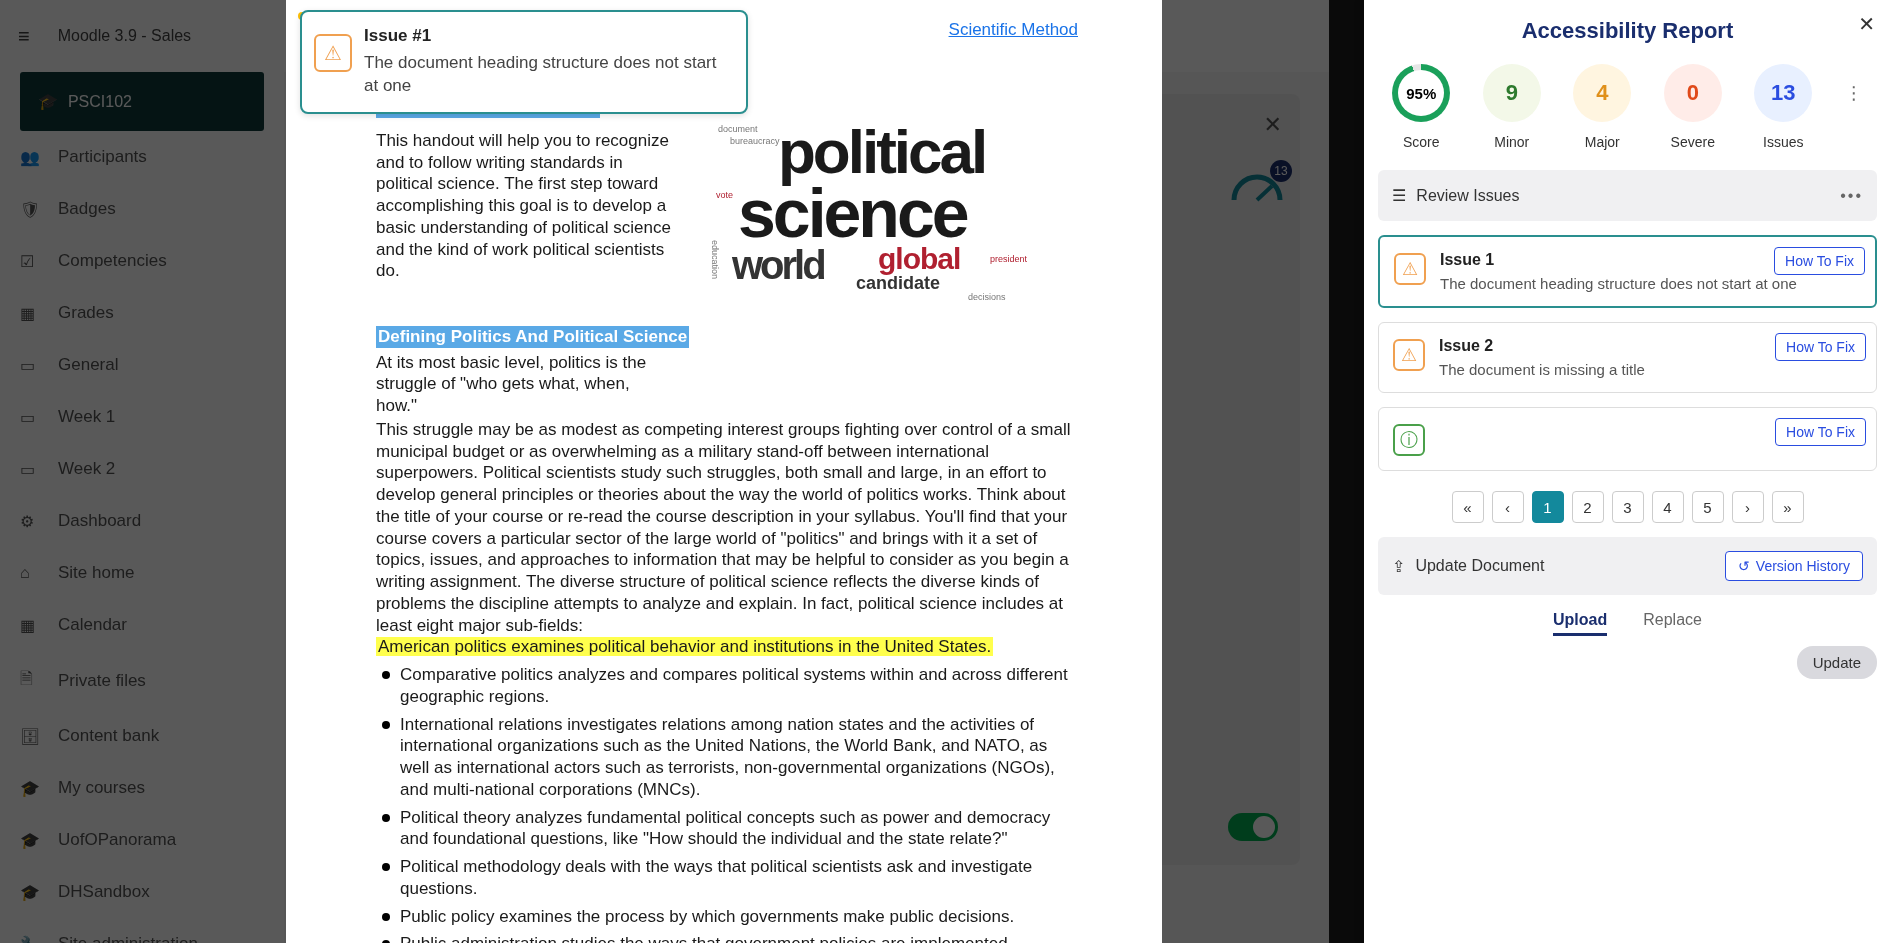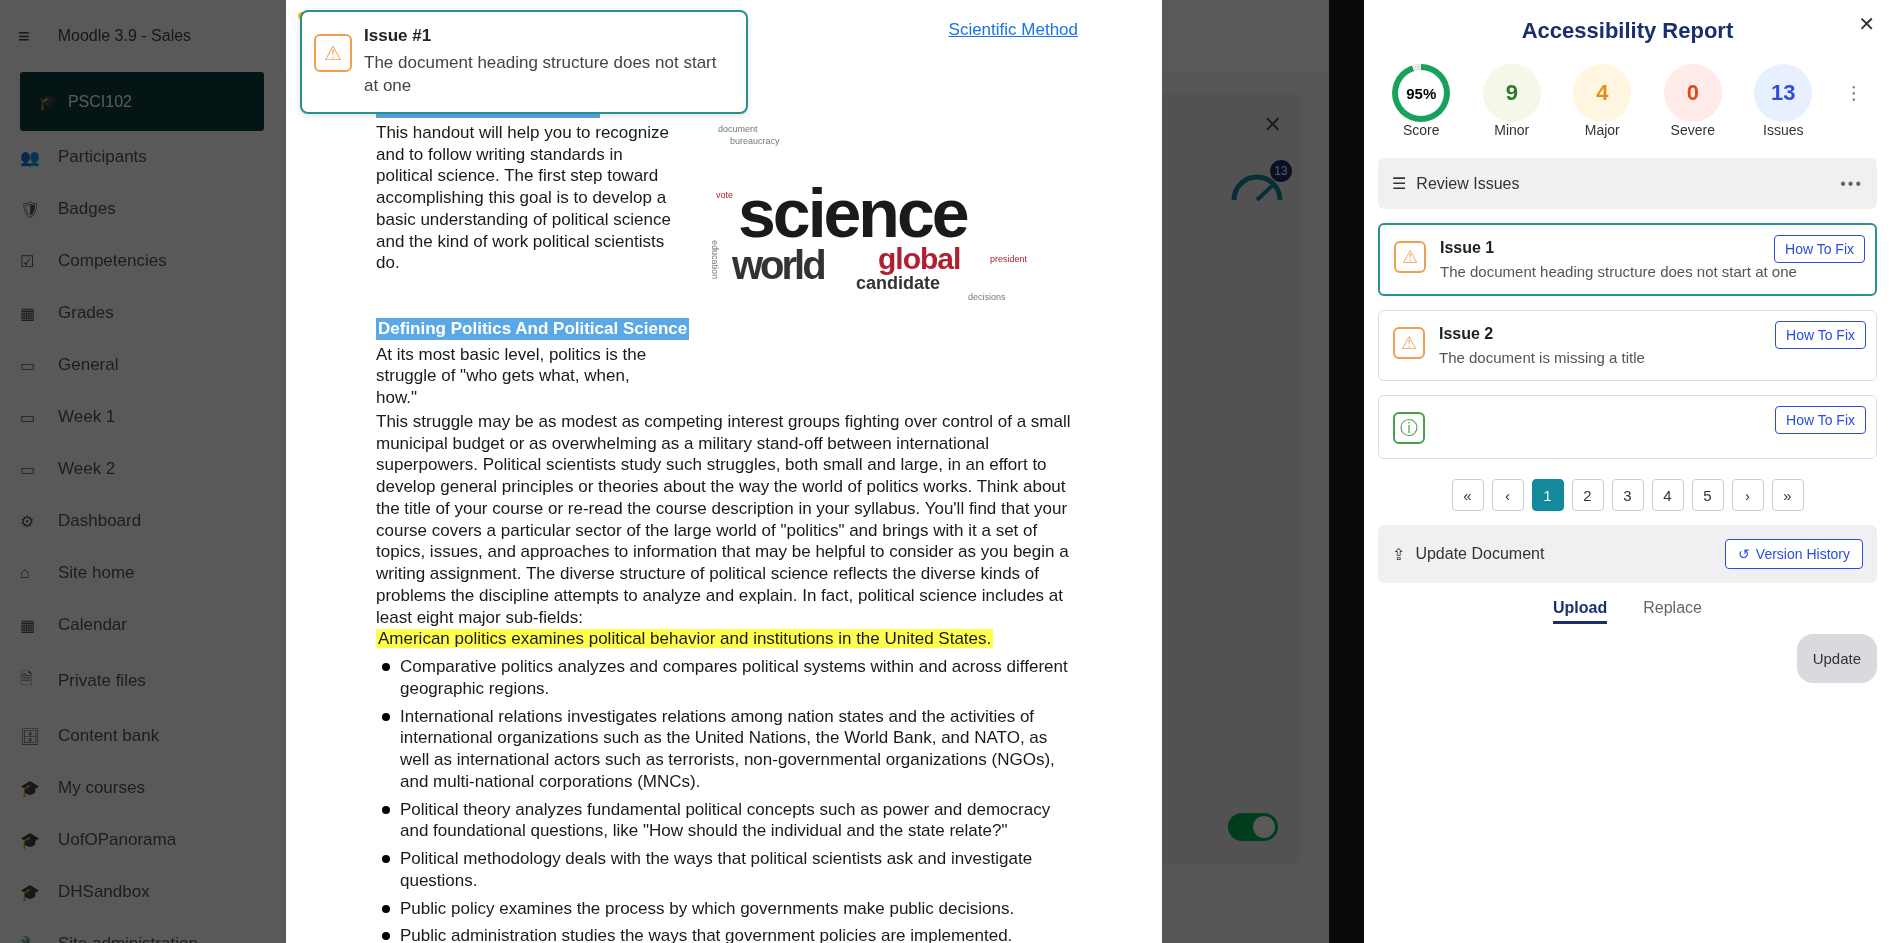--- a/index.html
+++ b/index.html
@@ -23,41 +23,41 @@
 .toggle::after{content:"";position:absolute;right:3px;top:3px;width:22px;height:22px;background:#fff;border-radius:50%}
 .doc-view{position:absolute;top:0;left:286px;width:876px;height:943px;background:#fff;z-index:10;padding:14px 84px 20px 18px;overflow:hidden}
 .doc-bullet{position:absolute;top:12px;left:12px;width:8px;height:8px;background:#ffc107;border-radius:50%}
 .issue-tooltip{position:absolute;top:10px;left:14px;width:448px;border:2px solid #2a8f8f;border-radius:8px;background:#fff;padding:14px 14px 14px 62px;box-shadow:0 2px 6px rgba(0,0,0,.12)}
 .issue-tooltip .warn-ico{position:absolute;left:12px;top:22px;width:38px;height:38px;border:2px solid #f0a050;border-radius:6px;display:flex;align-items:center;justify-content:center;color:#f0a050;font-size:20px}
 .issue-tooltip h4{font-size:17px;color:#222;margin-bottom:6px}
 .issue-tooltip p{font-size:17px;color:#444;line-height:1.35}
 .doc-body{margin-top:60px;padding-left:72px;font-size:17px;color:#1a1a1a;line-height:1.28}
 .doc-link{color:#1a73e8;text-decoration:underline;font-size:17px;float:right;margin-top:6px}
 .doc-h{background:#5aa9e6;color:#fff;font-weight:bold;display:inline-block;padding:0 2px;margin-top:22px;font-size:17px}
-.doc-p{max-width:300px;margin-top:4px}
+.doc-p{max-width:300px;margin-top:12px}
 .doc-p2{max-width:290px;margin-top:4px}
 .doc-full{margin-top:2px}
 .wordcloud{float:right;width:370px;height:210px;margin:-6px 0 8px 8px;position:relative}
 .wc-big{position:absolute;font-weight:900;color:#1a1a1a;letter-spacing:-3px}
 .wc1{top:0;left:70px;font-size:62px}
 .wc2{top:58px;left:30px;font-size:68px}
 .wc3{top:128px;left:24px;font-size:40px;color:#333}
 .wc4{top:128px;left:170px;font-size:30px;color:#b02030;font-weight:bold;letter-spacing:-1px}
 .wc5{top:160px;left:148px;font-size:18px;color:#333;font-weight:bold;letter-spacing:0}
 .wc-sm{position:absolute;font-size:9px;color:#777}
 .highlight{background:#ffff4d;padding:0 2px}
 ul.bul{margin-top:6px;padding-left:12px}
 ul.bul li{list-style:none;position:relative;padding-left:12px;margin-bottom:6px}
 ul.bul li::before{content:"";position:absolute;left:-6px;top:7px;width:8px;height:8px;background:#000;border-radius:50%}
 .panel{position:absolute;top:0;right:0;width:527px;height:943px;background:#fff;z-index:20;display:flex;flex-direction:column;box-shadow:-2px 0 8px rgba(0,0,0,.15)}
 .panel-head{display:flex;align-items:center;justify-content:center;padding:18px 0 14px;position:relative}
 .panel-head h2{font-size:22px;color:#1a2e6e;font-weight:600}
 .panel-close{position:absolute;right:16px;top:12px;font-size:20px;color:#333}
 .metrics{display:flex;justify-content:space-around;padding:6px 12px 16px}
-.metric{display:flex;flex-direction:column;align-items:center;gap:0}
+.metric{display:flex;flex-direction:column;align-items:center;gap:12px}
 .circle{width:58px;height:58px;border-radius:50%;display:flex;align-items:center;justify-content:center;font-size:22px;font-weight:600}
 .c-score{background:conic-gradient(#1aa05a 0 342deg,#e6e6e6 342deg 360deg);position:relative;font-size:15px}
 .c-score::before{content:"";position:absolute;inset:6px;background:#fff;border-radius:50%}
 .c-score span{position:relative}
 .c-minor{background:#f3f8e8;color:#2d7a2d}
 .c-major{background:#fff5e0;color:#e0901a}
 .c-severe{background:#ffece8;color:#e04a1a}
 .c-issues{background:#e8f0ff;color:#2a4de0}
 .metric-label{font-size:14px;color:#333}
 .metric-dots{font-size:18px;color:#666;align-self:flex-start;margin-top:18px}
@@ -81,21 +81,21 @@
 .vh-btn{border:1px solid #2a4de0;color:#2a4de0;background:#fff;padding:6px 12px;border-radius:4px;font-size:14px;display:flex;align-items:center;gap:6px}
 .tabs{display:flex;justify-content:center;gap:36px;margin-top:16px}
 .tab{font-size:16px;color:#666;padding-bottom:4px}
 .tab.active{color:#1a2e6e;border-bottom:3px solid #1a2e6e;font-weight:600}
 .upload-desc{font-size:14px;color:#444;margin:14px 0}
 .dropzone{border:2px dashed #2a8f8f;border-radius:6px;padding:26px 10px 10px;text-align:center;position:relative}
 .dropzone h4{color:#2a8f8f;font-size:19px;margin-bottom:6px;font-weight:600}
 .dropzone p{color:#2a8f8f;font-size:15px}
 .dropzone .pwr{position:absolute;bottom:6px;right:10px;font-size:11px;color:#aaa}
 .update-btn-row{display:flex;justify-content:flex-end;margin-top:10px}
-.update-btn{background:#d9d9de;color:#333;border:none;padding:16px 16px;border-radius:16px;font-size:15px}
+.update-btn{background:#d9d9de;color:#333;border:none;padding:8px 16px;border-radius:16px;font-size:15px}
 </style>
 </head>
 <body>
 
 <div class="moodle">
   <span class="menu-icon">≡</span>
   <span>Moodle 3.9 - Sales</span>
 </div>
 <div class="sidebar">
   <div class="course-btn">
@@ -192,20 +192,21 @@
   <div class="issue-tooltip">
     <div class="warn-ico">⚠</div>
     <h4>Issue #1</h4>
     <p>The document heading structure does not start at one</p>
   </div>
   <a class="doc-link">Scientific Method</a>
   <div class="doc-body">
     <span class="doc-h">What this Handout is about</span>
     <div style="overflow:hidden">
       <div class="wordcloud">
+        <span class="wc-big wc1">political</span>
         <span class="wc-big wc2">science</span>
         <span class="wc-big wc3">world</span>
         <span class="wc-big wc4">global</span>
         <span class="wc-big wc5">candidate</span>
         <span class="wc-sm" style="top:12px;left:10px">document</span>
           <span class="wc-sm" style="top:24px;left:22px">bureaucracy</span>
         <span class="wc-sm" style="top:128px;left:0px;writing-mode:vertical-rl">education</span>
         <span class="wc-sm" style="top:142px;left:282px;color:#b02030">president</span>
         <span class="wc-sm" style="top:78px;left:8px;color:#b02030">vote</span>
         <span class="wc-sm" style="top:180px;left:260px">decisions</span>

